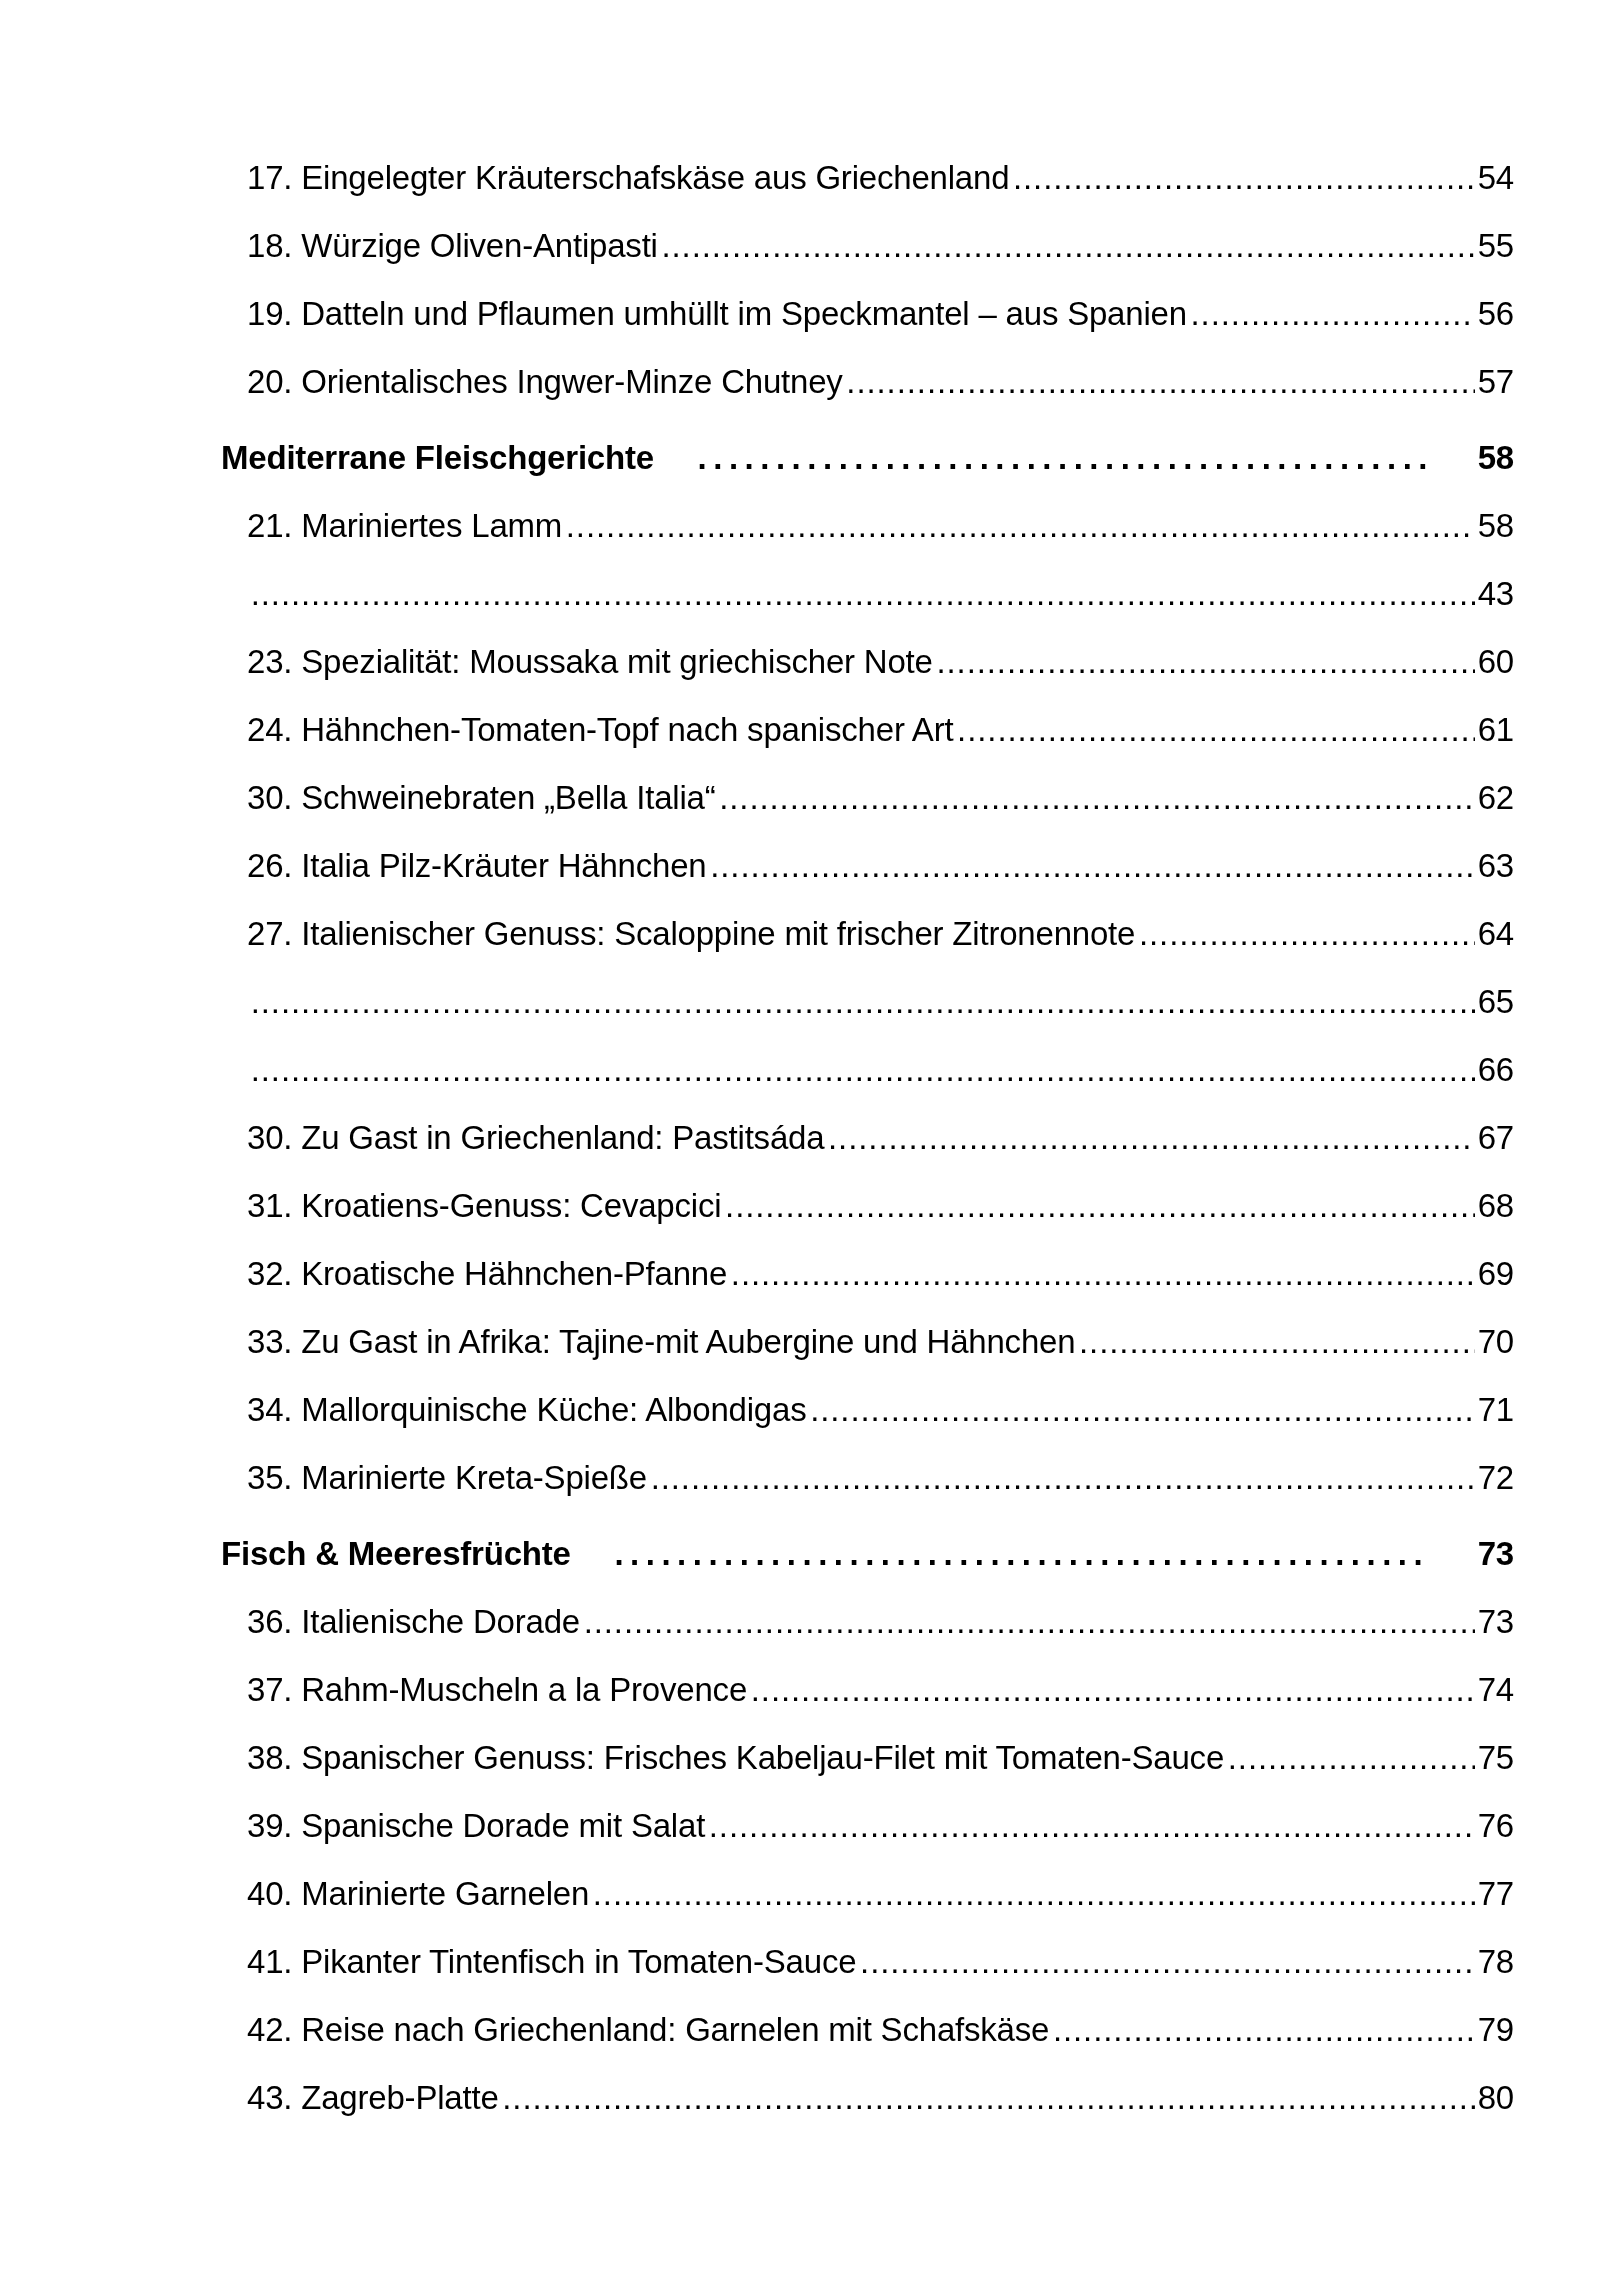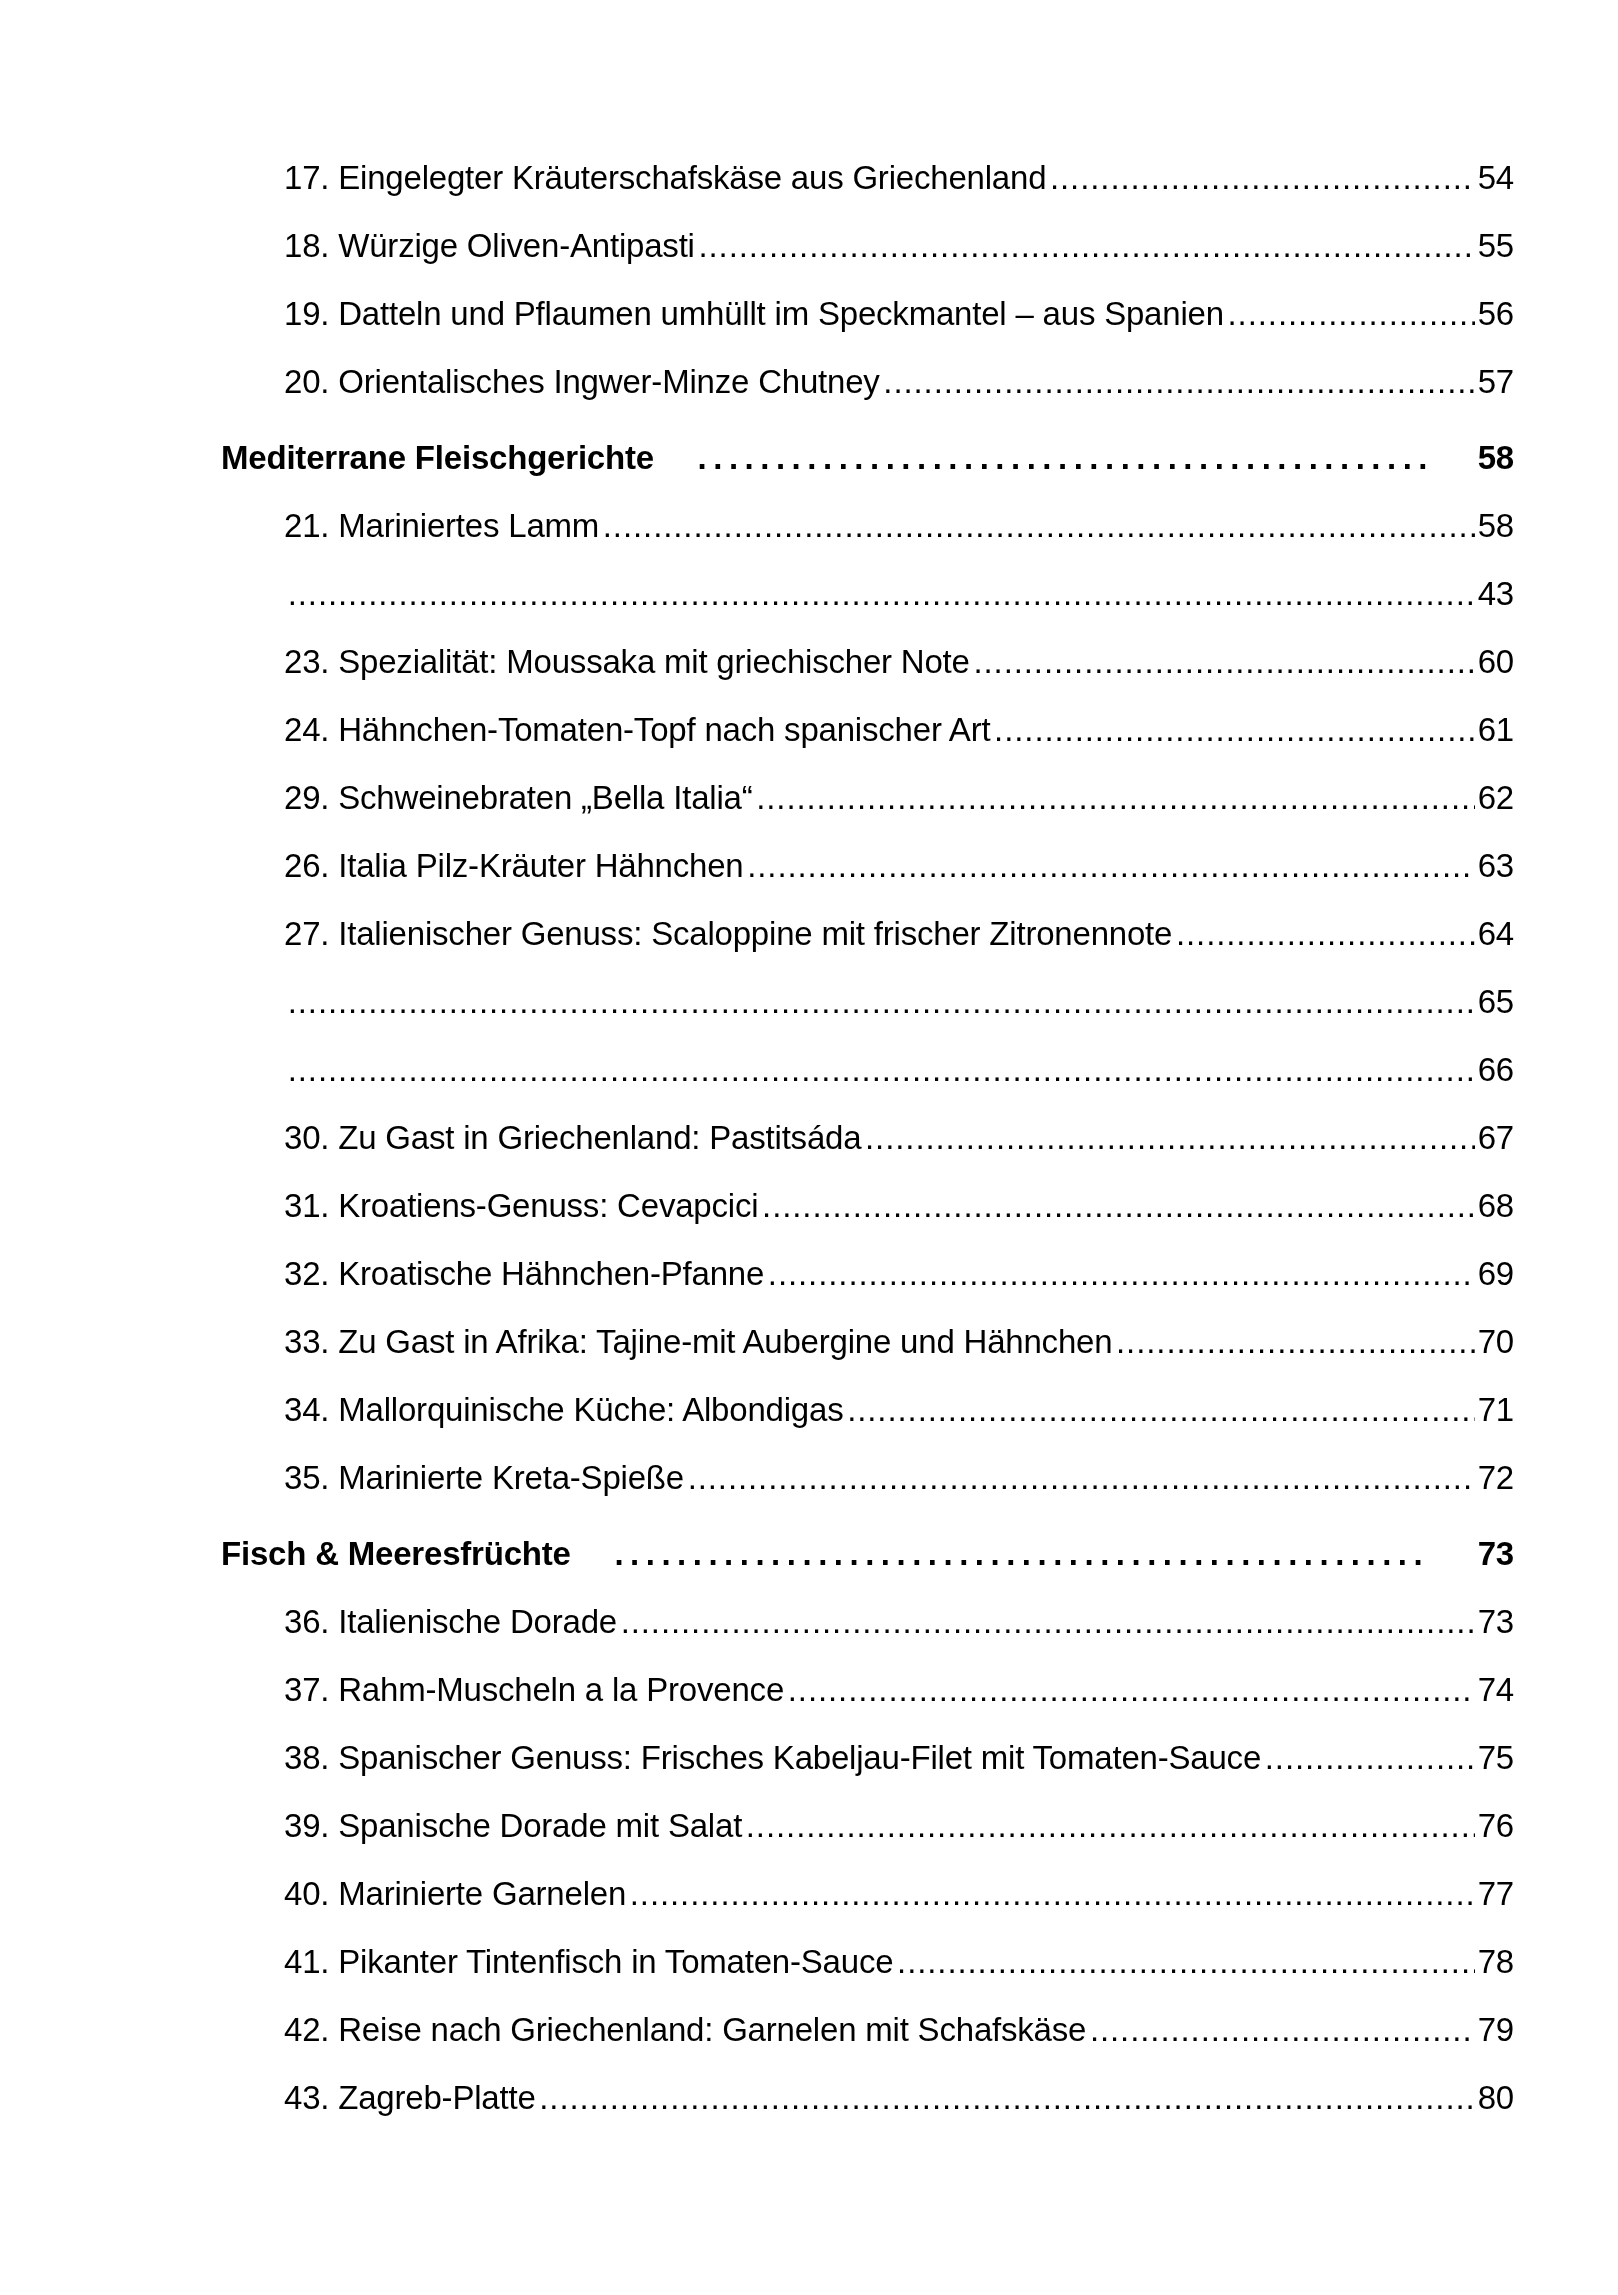--- a/index.html
+++ b/index.html
@@ -21,21 +21,21 @@
   }
   .row {
     display: flex;
     align-items: baseline;
     line-height: 68px;
     font-size: 33px;
     letter-spacing: -0.2px;
     white-space: nowrap;
   }
   .row.item {
-    margin-left: 63px;
+    margin-left: 26px;
     font-weight: 400;
   }
   .row.section {
     margin-top: 7.9px;
     font-weight: 700;
     gap: 40px;
   }
   .label {
     flex: 0 0 auto;
   }
@@ -110,21 +110,21 @@
     <span class="label">23. Spezialität: Moussaka mit griechischer Note</span>
     <span class="leader" aria-hidden="true"></span>
     <span class="pagenum">60</span>
   </div>
       <div class="row item">
     <span class="label">24. Hähnchen-Tomaten-Topf nach spanischer Art</span>
     <span class="leader" aria-hidden="true"></span>
     <span class="pagenum">61</span>
   </div>
       <div class="row item">
-    <span class="label">29. Schweinebraten „Bella Italia“</span>
+    <span class="label">30. Schweinebraten „Bella Italia“</span>
     <span class="leader" aria-hidden="true"></span>
     <span class="pagenum">62</span>
   </div>
       <div class="row item">
     <span class="label">26. Italia Pilz-Kräuter Hähnchen</span>
     <span class="leader" aria-hidden="true"></span>
     <span class="pagenum">63</span>
   </div>
       <div class="row item">
     <span class="label">27. Italienischer Genuss: Scaloppine mit frischer Zitronennote</span>

